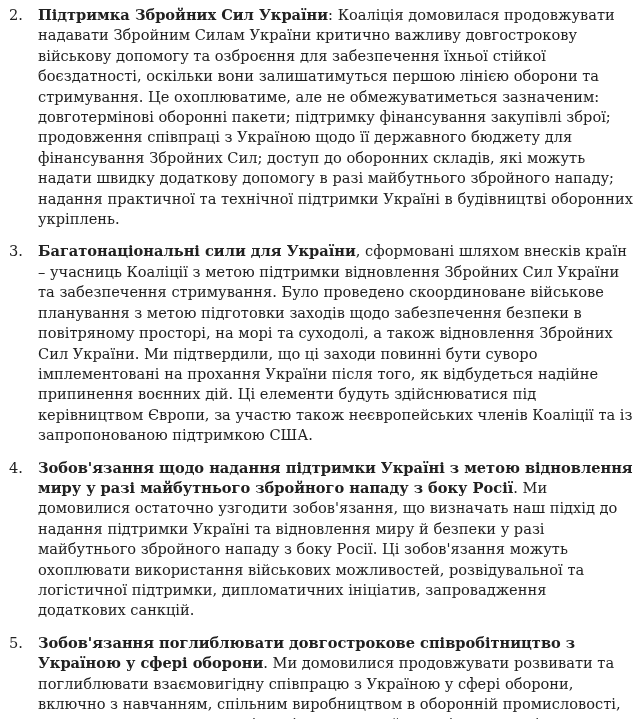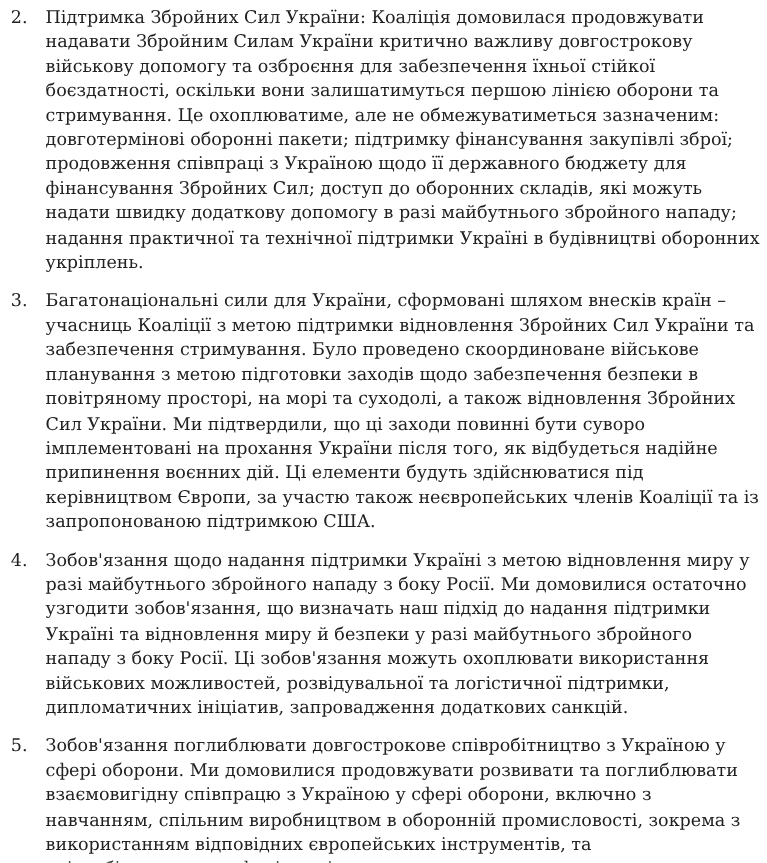--- a/index.html
+++ b/index.html
@@ -34,21 +34,21 @@
   }
   .num {
     flex: 0 0 38px;
     box-sizing: border-box;
     padding-left: 9px;
   }
   .item-text {
     flex: 1;
   }
   .lead {
-    font-weight: normal;
+    font-weight: bold;
   }
 </style>
 </head>
 <body>
 
 <div class="doc">
   <ol class="numbered-list">
 
     <li class="item">
       <span class="num">2.</span>

